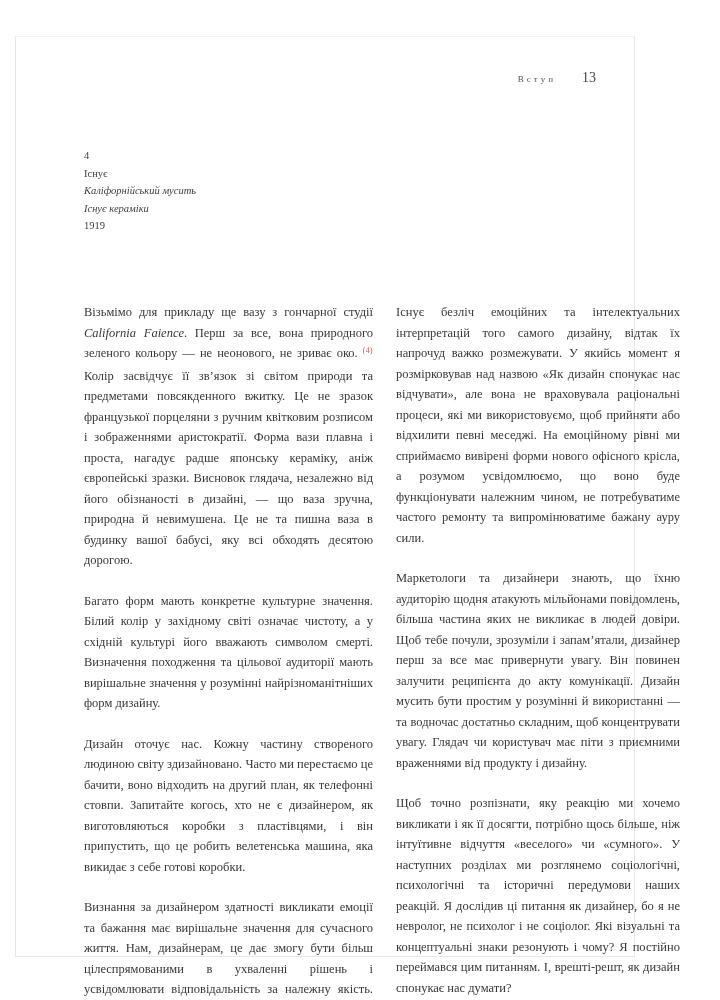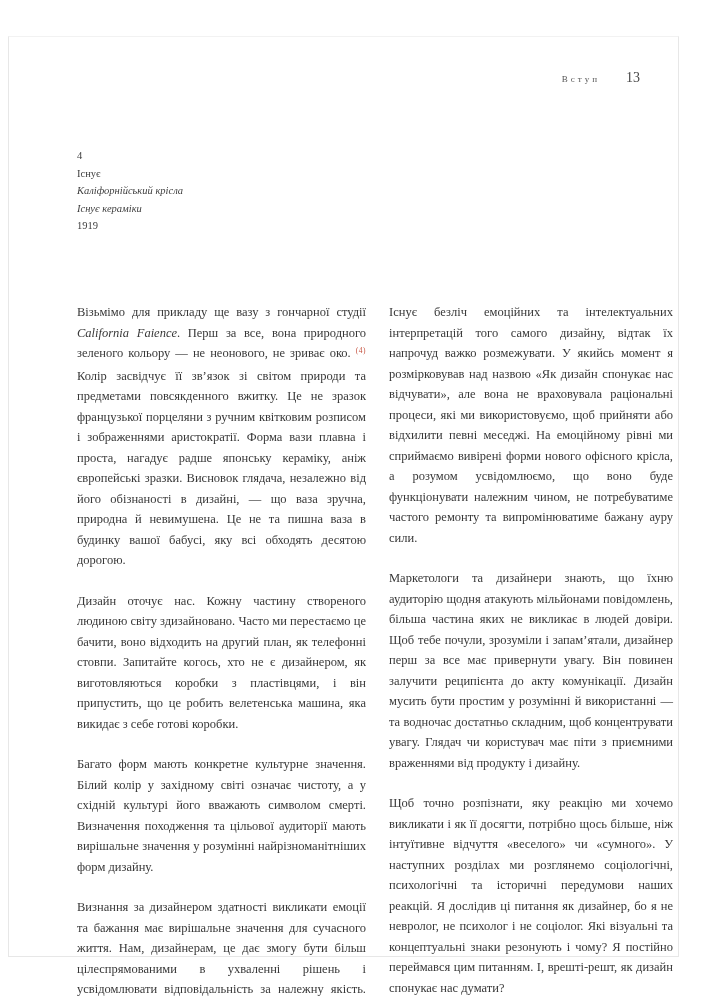--- a/index.html
+++ b/index.html
@@ -5,23 +5,23 @@
   html, body {
     margin: 0;
     padding: 0;
     background: #ffffff;
     width: 720px;
     height: 1000px;
     font-family: "Liberation Serif", serif;
   }
   .page {
     position: absolute;
-    left: 8px;
+    left: 15px;
     top: 36px;
-    width: 671px;
+    width: 620px;
     height: 921px;
     background: #ffffff;
     border: 1px solid #e7e7e7;
     border-top-color: #f2f2f2;
     box-sizing: border-box;
   }
   .header-row {
     position: absolute;
     top: 33px;
     left: 0;
@@ -83,30 +83,30 @@
 <div class="page">
 
   <div class="header-row">
     <span class="section-title">Вступ</span>
     <span class="page-number">13</span>
   </div>
 
   <div class="caption">
       <div>4</div>
       <div>Існує</div>
-      <div class="it">Каліфорнійський крісла</div>
+      <div class="it">Каліфорнійський мусить</div>
       <div class="it">Існує кераміки</div>
       <div>1919</div>
     </div>
 
   <div class="columns">
     <div class="col col-left">
         <p class="para"><span>Візьмімо для прикладу ще вазу з гончарної студії </span><span class="it">California Faience</span><span>. Перш за все, вона природного зеленого кольору — не неонового, не зриває око. </span><span class="note-ref">(4)</span><span> Колір засвідчує її зв’язок зі світом природи та предметами повсякденного вжитку. Це не зразок французької порцеляни з ручним квітковим розписом і зображеннями аристократії. Форма вази плавна і проста, нагадує радше японську кераміку, аніж європейські зразки. Висновок глядача, незалежно від його обізнаності в дизайні, — що ваза зручна, природна й невимушена. Це не та пишна ваза в будинку вашої бабусі, яку всі обходять десятою дорогою.</span></p>
+        <p class="para"><span>Багато форм мають конкретне культурне значення. Білий колір у західному світі означає чистоту, а у східній культурі його вважають символом смерті. Визначення походження та цільової аудиторії мають вирішальне значення у розумінні найрізноманітніших форм дизайну.</span></p>
         <p class="para"><span>Дизайн оточує нас. Кожну частину створеного людиною світу здизайновано. Часто ми перестаємо це бачити, воно відходить на другий план, як телефонні стовпи. Запитайте когось, хто не є дизайнером, як виготовляються коробки з пластівцями, і він припустить, що це робить велетенська машина, яка викидає з себе готові коробки.</span></p>
-        <p class="para"><span>Багато форм мають конкретне культурне значення. Білий колір у західному світі означає чистоту, а у східній культурі його вважають символом смерті. Визначення походження та цільової аудиторії мають вирішальне значення у розумінні найрізноманітніших форм дизайну.</span></p>
         <p class="para"><span>Визнання за дизайнером здатності викликати емоції та бажання має вирішальне значення для сучасного життя. Нам, дизайнерам, це дає змогу бути більш цілеспрямованими в ухваленні рішень і усвідомлювати відповідальність за належну якість. Для не-дизайнерів це створює рівні умови гри. Телереклама з цуценям, яке знайшло свого дванадцятирічного господаря на березі річки, може зворушити до сліз. Ми</span></p>
       </div>
     <div class="col col-right">
         <p class="para"><span>Існує безліч емоційних та інтелектуальних інтерпретацій того самого дизайну, відтак їх напрочуд важко розмежувати. У якийсь момент я розмірковував над назвою «Як дизайн спонукає нас відчувати», але вона не враховувала раціональні процеси, які ми використовуємо, щоб прийняти або відхилити певні меседжі. На емоційному рівні ми сприймаємо вивірені форми нового офісного крісла, а розумом усвідомлюємо, що воно буде функціонувати належним чином, не потребуватиме частого ремонту та випромінюватиме бажану ауру сили.</span></p>
         <p class="para"><span>Маркетологи та дизайнери знають, що їхню аудиторію щодня атакують мільйонами повідомлень, більша частина яких не викликає в людей довіри. Щоб тебе почули, зрозуміли і запам’ятали, дизайнер перш за все має привернути увагу. Він повинен залучити реципієнта до акту комунікації. Дизайн мусить бути простим у розумінні й використанні — та водночас достатньо складним, щоб концентрувати увагу. Глядач чи користувач має піти з приємними враженнями від продукту і дизайну.</span></p>
         <p class="para"><span>Щоб точно розпізнати, яку реакцію ми хочемо викликати і як її досягти, потрібно щось більше, ніж інтуїтивне відчуття «веселого» чи «сумного». У наступних розділах ми розглянемо соціологічні, психологічні та історичні передумови наших реакцій. Я дослідив ці питання як дизайнер, бо я не невролог, не психолог і не соціолог. Які візуальні та концептуальні знаки резонують і чому? Я постійно переймався цим питанням. І, врешті-решт, як дизайн спонукає нас думати?</span></p>
       </div>
   </div>
 
 </div>

